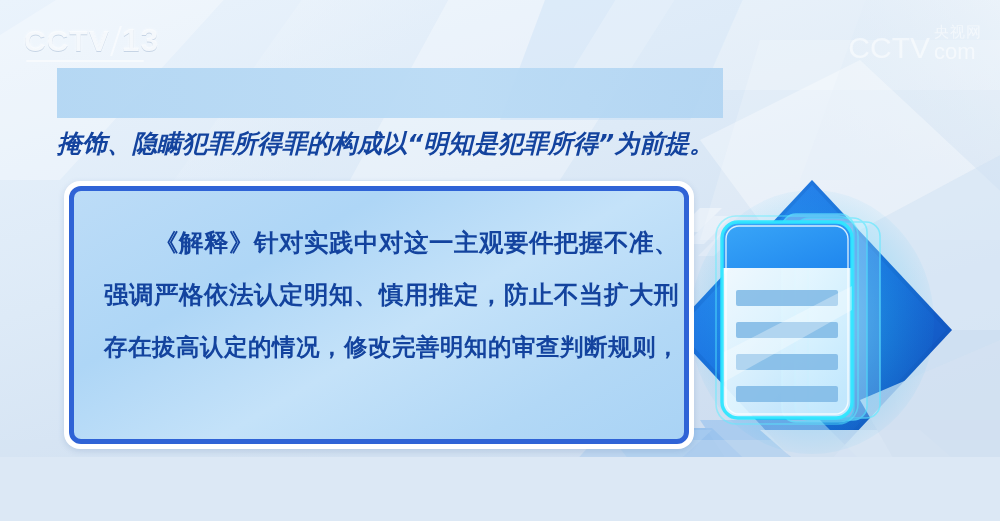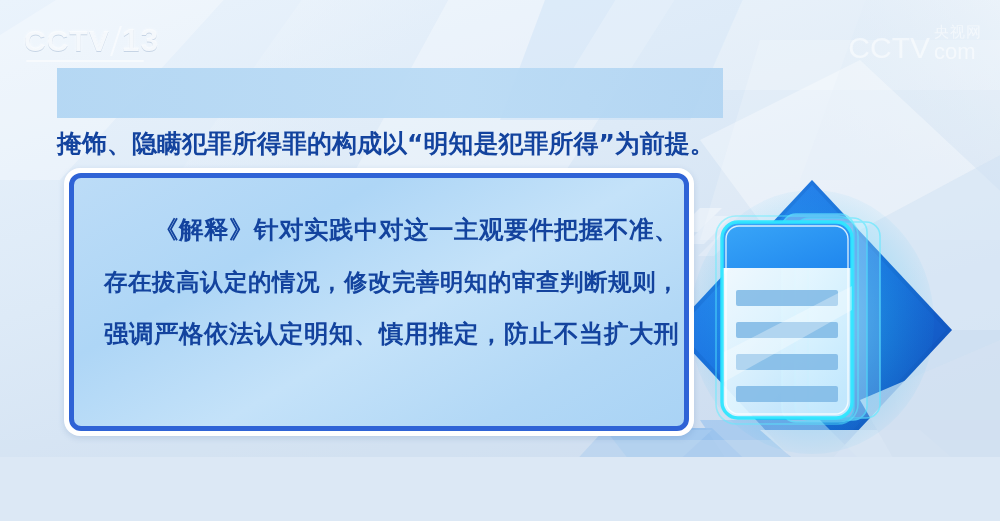--- a/index.html
+++ b/index.html
@@ -78,25 +78,26 @@
     letter-spacing:1px; white-space:nowrap; line-height:42px;
     font-family:"DejaVu Sans","Liberation Sans",sans-serif;
   }
 
   
   #subtitle{
     position:absolute; left:57px; top:128px; z-index:12;
     font-size:25px; font-weight:700; color:#13439e;
     letter-spacing:0px; white-space:nowrap; line-height:32px;
     font-family:"DejaVu Sans","Liberation Sans",sans-serif;
+    font-style:italic;
   }
 
   
   #panel-outer{
-    position:absolute; left:64px; top:168px; width:630px; height:268px;
+    position:absolute; left:64px; top:181px; width:630px; height:268px;
     background:#ffffff; border-radius:16px; z-index:10;
     box-shadow:0 2px 6px rgba(60,100,160,.18);
   }
   #panel-border{
     position:absolute; left:5px; top:5px; right:5px; bottom:5px;
     border:5px solid #2f63d6; border-radius:12px;
     background:linear-gradient(150deg,#bcdcf7 0%,#aed6f6 30%,#c4e2f9 55%,#b2d8f6 80%,#a9d3f5 100%);
   }
   #panel-text{
     position:absolute; left:30px; right:22px; top:26px;
@@ -287,19 +288,19 @@
   </div>
 
   <div id="title-band"></div>
 
   <div id="subtitle">掩饰、隐瞒犯罪所得罪的构成以“明知是犯罪所得”为前提。</div>
 
   <div id="panel-outer">
     <div id="panel-border">
       <div id="panel-text">
         <span class="ln indent" style="font-size: 24.5px;">《解释》针对实践中对这一主观要件把握不准、</span>
+        <span class="ln" style="font-size: 24.5px;">强调严格依法认定明知、慎用推定，防止不当扩大刑</span>
         <span class="ln" style="font-size: 23.5px;">存在拔高认定的情况，修改完善明知的审查判断规则，</span>
-        <span class="ln" style="font-size: 24.5px;">强调严格依法认定明知、慎用推定，防止不当扩大刑</span>
       </div>
     </div>
   </div>
 
 </div>
 
 </body></html>

